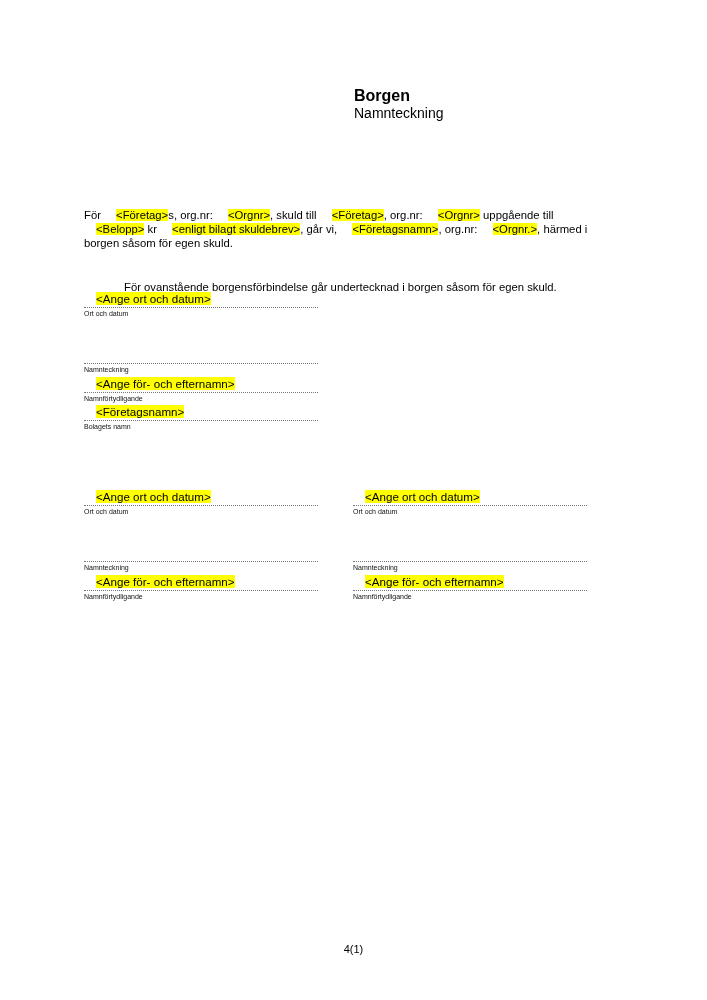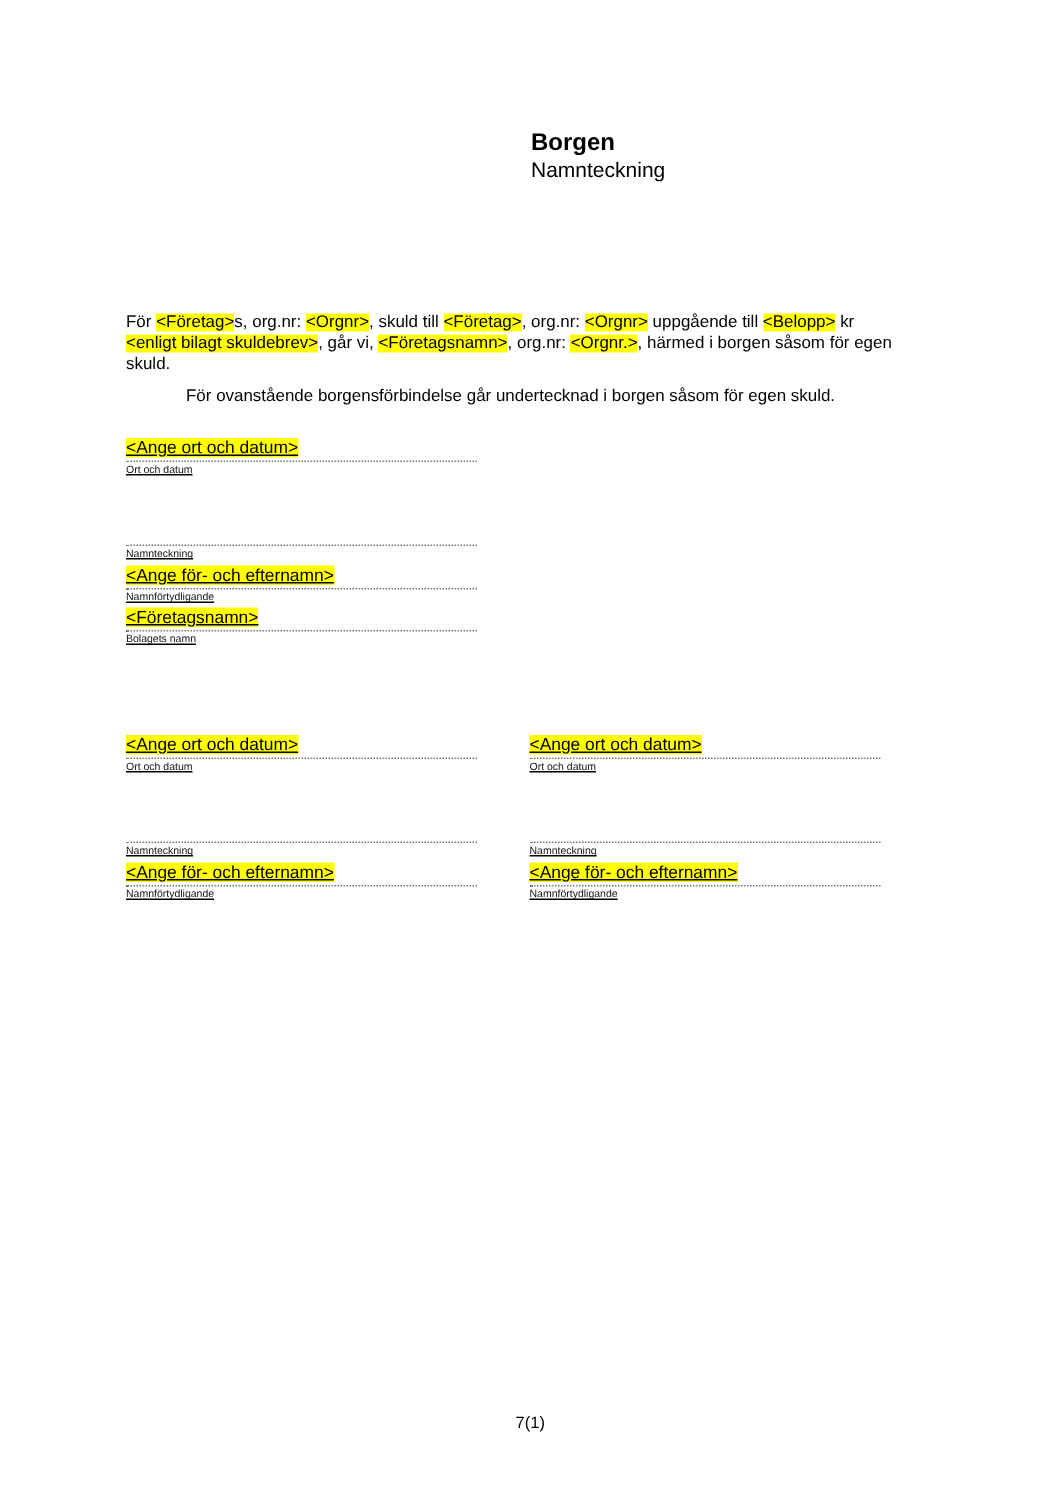--- a/index.html
+++ b/index.html
@@ -3,40 +3,40 @@
   <meta charset="utf-8">
   <style>
     html, body { margin: 0; padding: 0; background: #ffffff; }
     body { width: 707px; height: 1000px; position: relative; overflow: hidden;
            font-family: "Liberation Sans", sans-serif; color: #000; }
     .page { position: absolute; left: 0; top: 0; width: 707px; height: 920px; }
     .title-block { position: absolute; left: 354px; top: 86px; }
     .title { font-weight: bold; font-size: 16px; line-height: 19px; margin: 0; }
     .subtitle { font-size: 14px; line-height: 17px; margin: 0; }
     .para { position: absolute; left: 84px; width: 520px; font-size: 11.3px; line-height: 14px; }
-    .hl { background: #ffff00; }
-    .field { position: absolute; width: 234px; text-decoration: underline; }
+    .hl { background: #ffff00; margin-left: 12px; }
+    .field { position: absolute; width: 234px; }
     .field .value { font-size: 11.6px; line-height: 14px; height: 14px; white-space: nowrap; }
     .field .line { border-bottom: 1px dotted #777; height: 0; margin-top: 1px; }
     .field .caption { font-size: 7px; line-height: 9px; margin-top: 1px; color: #111; }
     .page-number { position: absolute; left: 0; width: 707px; top: 943px; text-align: center; font-size: 11px; }
   </style>
 </head>
 <body>
 
 <div class="page">
 
   <div class="title-block">
     <p class="title">Borgen</p>
     <p class="subtitle">Namnteckning</p>
   </div>
 
   <div class="para" style="top:208px;" id="para1"><span>För </span><span class="hl">&lt;Företag&gt;</span><span>s, org.nr: </span><span class="hl">&lt;Orgnr&gt;</span><span>, skuld till </span><span class="hl">&lt;Företag&gt;</span><span>, org.nr: </span><span class="hl">&lt;Orgnr&gt;</span><span> uppgående till </span><span class="hl">&lt;Belopp&gt;</span><span> kr </span><span class="hl">&lt;enligt bilagt skuldebrev&gt;</span><span>, går vi, </span><span class="hl">&lt;Företagsnamn&gt;</span><span>, org.nr: </span><span class="hl">&lt;Orgnr.&gt;</span><span>, härmed i borgen såsom för egen skuld.</span></div>
 
-  <div class="para" style="top:257px;padding-left:40px;">För ovanstående borgensförbindelse går undertecknad i borgen såsom för egen skuld.</div>
+  <div class="para" style="top:280px;padding-left:40px;">För ovanstående borgensförbindelse går undertecknad i borgen såsom för egen skuld.</div>
 
   <div class="field" style="left:84px; top:292px;">
     <div class="value"><span class="hl">&lt;Ange ort och datum&gt;</span></div>
     <div class="line"></div>
     <div class="caption">Ort och datum</div>
   </div>
 
   <div class="field" style="left:84px; top:348px;">
     <div class="value"></div>
     <div class="line"></div>
@@ -81,14 +81,14 @@
     <div class="value"></div>
     <div class="line"></div>
     <div class="caption">Namnteckning</div>
   </div>
   <div class="field" style="left:353px; top:575px;">
     <div class="value"><span class="hl">&lt;Ange för- och efternamn&gt;</span></div>
     <div class="line"></div>
     <div class="caption">Namnförtydligande</div>
   </div>
 
-  <div class="page-number">7(1)</div>
+  <div class="page-number">4(1)</div>
 </div>
 
 </body></html>

